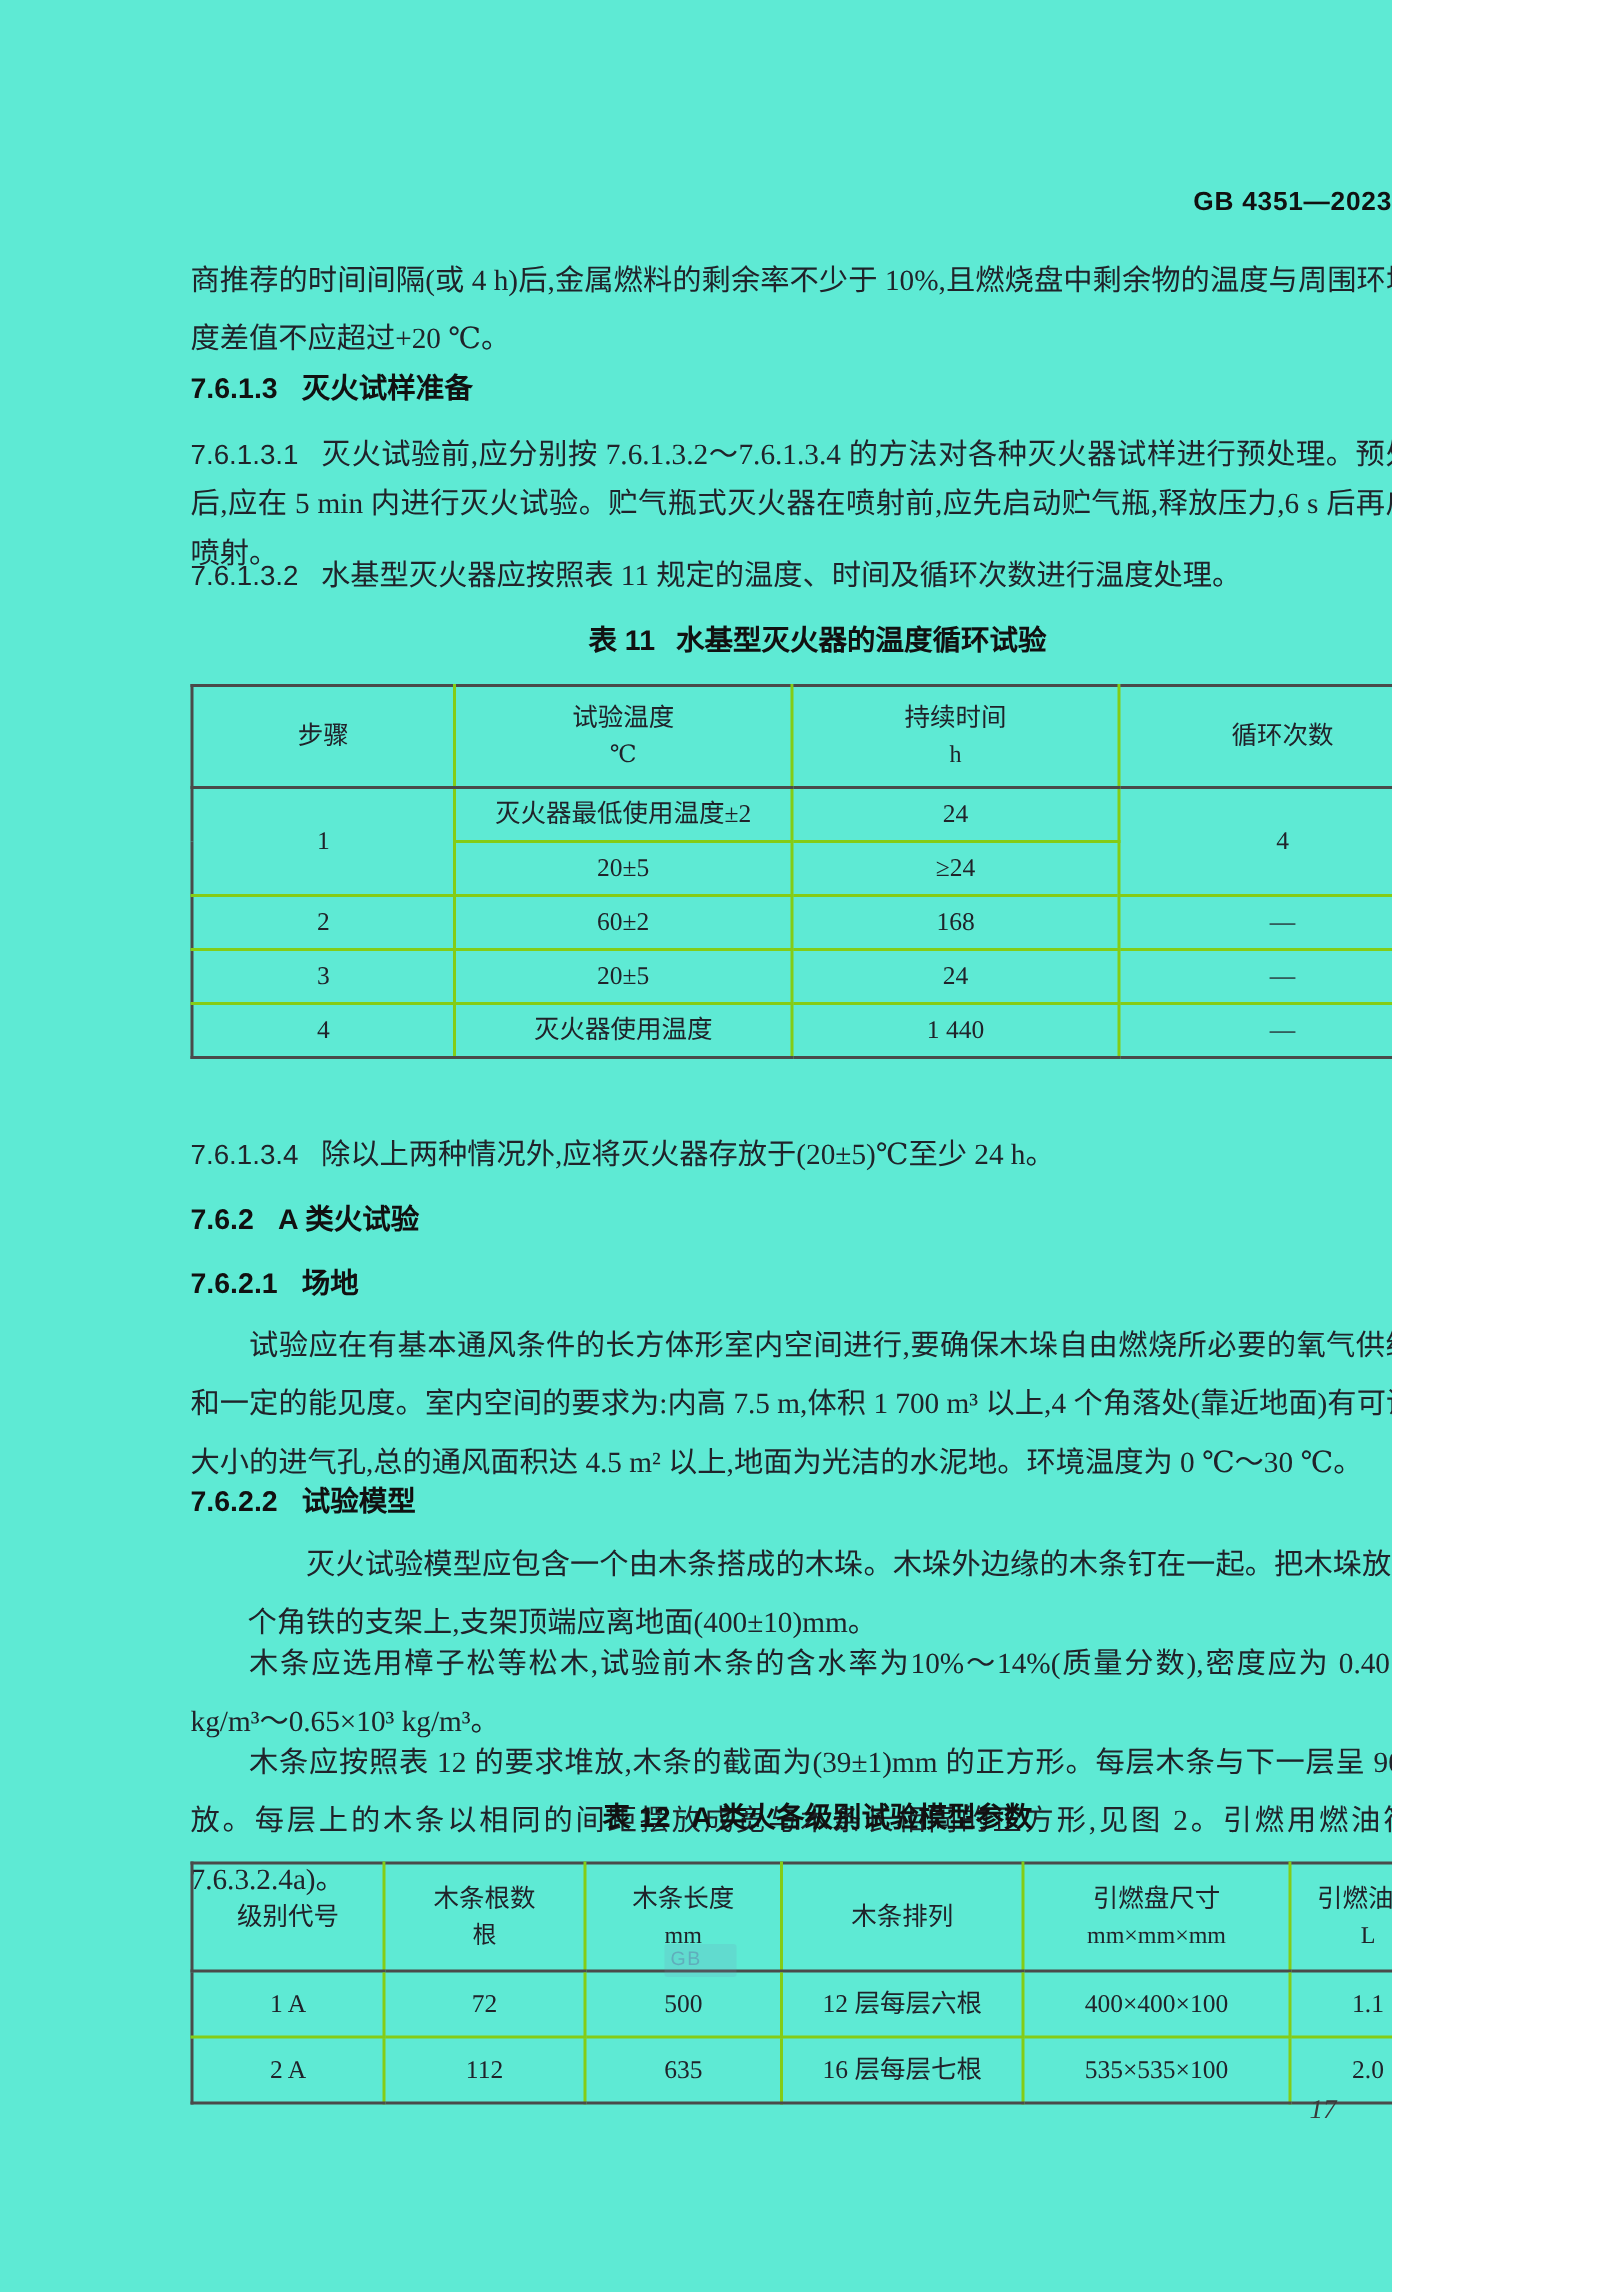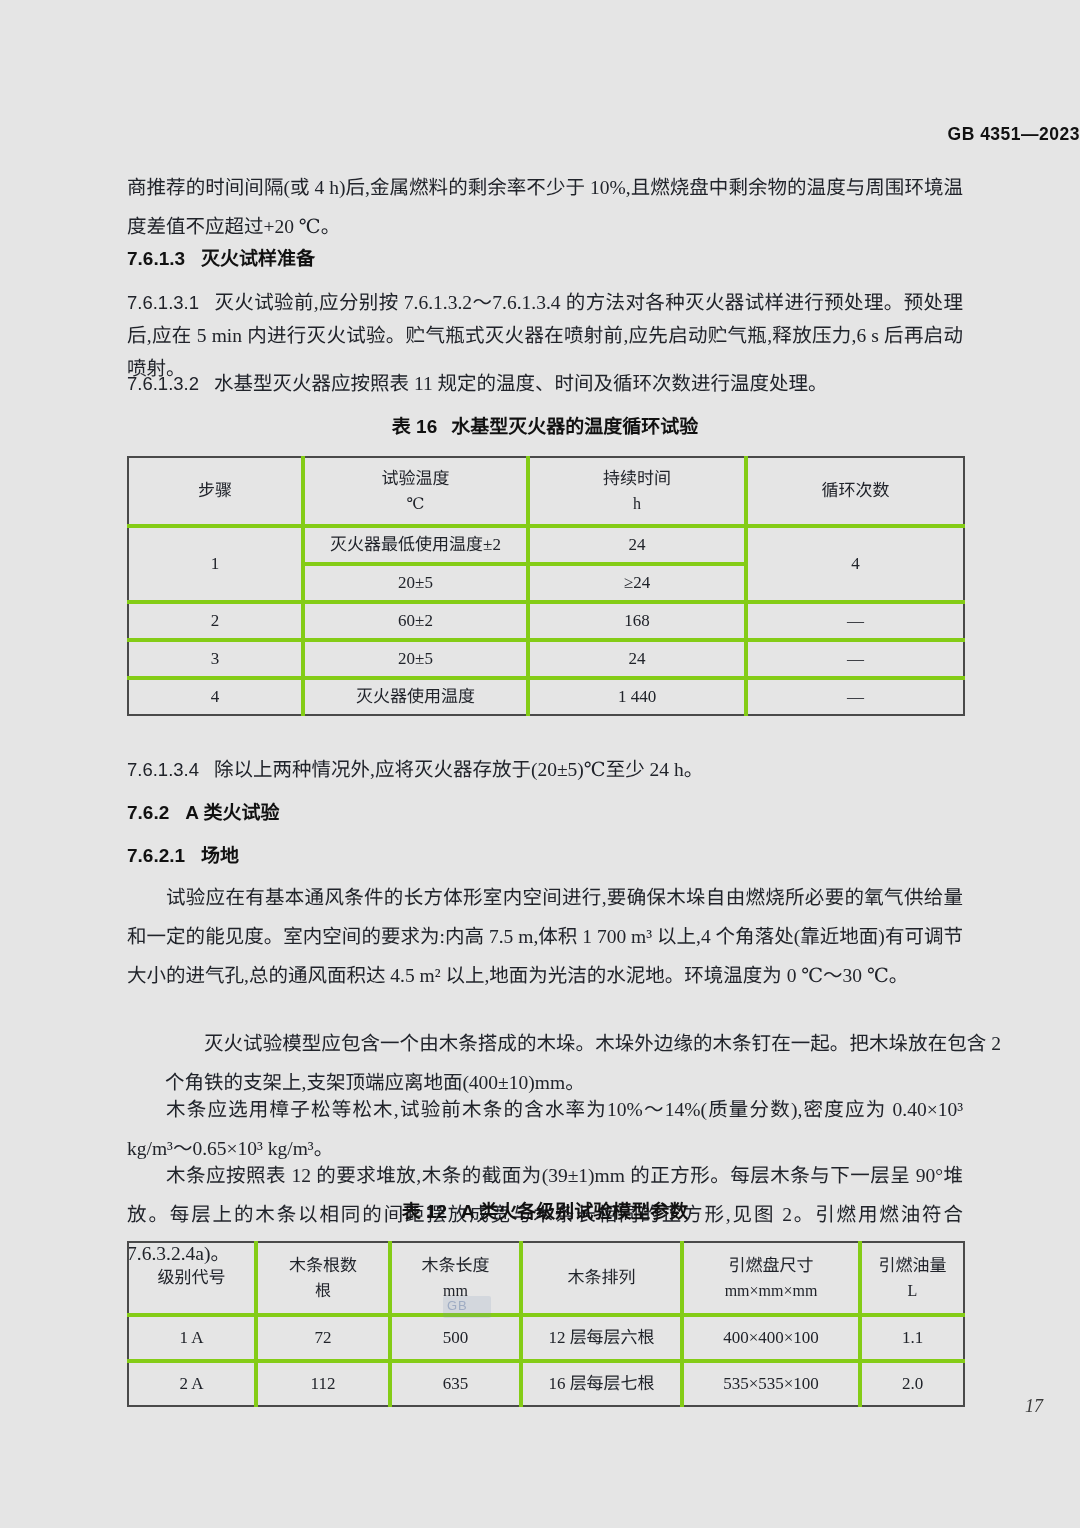--- a/index.html
+++ b/index.html
@@ -7,23 +7,23 @@
     margin: 0;
     padding: 0;
     background: #ffffff;
   }
   body {
     font-family: "Liberation Serif", "DejaVu Serif", serif;
     color: #1f1f1f;
   }
   .page {
     position: relative;
-    width: 1080px;
+    width: 928px;
     height: 1528px;
-    background: #e5e5e5;
+    background: #5eead4;
     overflow: hidden;
     box-sizing: border-box;
   }
 
   
   .runhead {
     position: absolute;
     right: 0;
     top: 124px;
     font-family: "Liberation Sans", "DejaVu Sans", sans-serif;
@@ -86,21 +86,21 @@
   
   table.std {
     border-collapse: collapse;
     width: 836px;
     table-layout: fixed;
     font-size: 17px;
     color: #20232a;
     border-radius: 18px;
   }
   table.std td, table.std th {
-    border: 4px solid #84cc16;
+    border: 2px solid #84cc16;
     text-align: center;
     vertical-align: middle;
     font-weight: normal;
     padding: 4px 3px;
     line-height: 26px;
   }
   table.std .outer-top { border-top: 2.2px solid #4a4a4a; }
   table.std .outer-bottom { border-bottom: 2.2px solid #4a4a4a; }
   table.std .outer-left { border-left: 2.2px solid #4a4a4a; }
   table.std .outer-right { border-right: 2.2px solid #4a4a4a; }
@@ -168,21 +168,21 @@
   </div>
 
   <div class="blk" style="top:367px;">
     <p class="clause-para">
       <span class="clause-no">7.6.1.3.2</span><span>水基型灭火器应按照表 11 规定的温度、时间及循环次数进行温度处理。</span>
     </p>
   </div>
 
   <div class="blk" style="top:411px;">
     <p class="table-caption">
-      <span class="cap-no">表 16</span><span>水基型灭火器的温度循环试验</span>
+      <span class="cap-no">表 11</span><span>水基型灭火器的温度循环试验</span>
     </p>
   </div>
 
   <div class="blk" style="top:456px;">
     <table class="std">
       <colgroup>
         <col style="width:175px">
         <col style="width:225px">
         <col style="width:218px">
         <col style="width:218px">
@@ -254,20 +254,25 @@
   <div class="blk" style="top:840px;">
     <p class="heading">
       <span class="h-no">7.6.2.1</span><span>场地</span>
     </p>
   </div>
 
   <div class="blk" style="top:878px;">
     <p class="body-text indent">试验应在有基本通风条件的长方体形室内空间进行,要确保木垛自由燃烧所必要的氧气供给量和一定的能见度。室内空间的要求为:内高 7.5 m,体积 1 700 m³ 以上,4 个角落处(靠近地面)有可调节大小的进气孔,总的通风面积达 4.5 m² 以上,地面为光洁的水泥地。环境温度为 0 ℃～30 ℃。</p>
   </div>
 
+  <div class="blk" style="top:985px;">
+    <p class="heading">
+      <span class="h-no">7.6.2.2</span><span>试验模型</span>
+    </p>
+  </div>
 
   <div class="blk" style="top:1024px;margin-left:38px;">
     <p class="body-text indent">灭火试验模型应包含一个由木条搭成的木垛。木垛外边缘的木条钉在一起。把木垛放在包含 2 个角铁的支架上,支架顶端应离地面(400±10)mm。</p>
   </div>
   <div class="blk" style="top:1090px;">
     <p class="body-text indent">木条应选用樟子松等松木,试验前木条的含水率为10%～14%(质量分数),密度应为 0.40×10³ kg/m³～0.65×10³ kg/m³。</p>
   </div>
   <div class="blk" style="top:1156px;">
     <p class="body-text indent">木条应按照表 12 的要求堆放,木条的截面为(39±1)mm 的正方形。每层木条与下一层呈 90°堆放。每层上的木条以相同的间距摆放成宽与木条长相同的正方形,见图 2。引燃用燃油符合 7.6.3.2.4a)。</p>
   </div>

